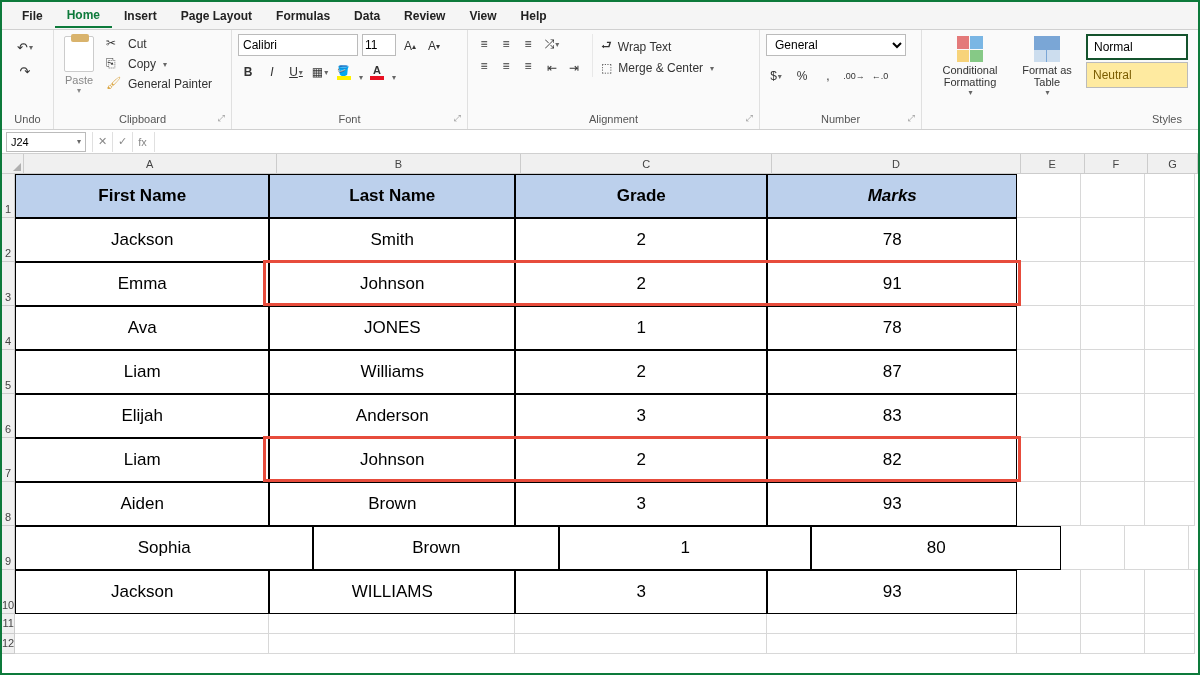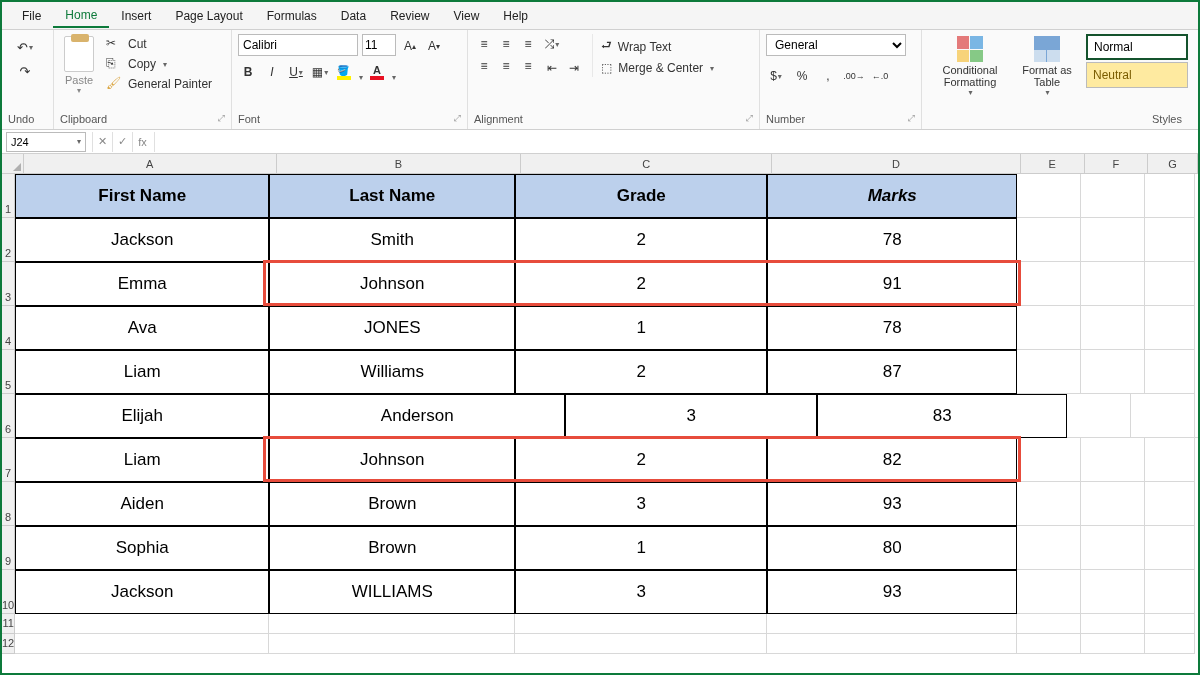--- a/index.html
+++ b/index.html
@@ -1,27 +1,27 @@
 <!DOCTYPE html>
 <html><head>
 <meta charset="utf-8">
 <style>
 * { box-sizing: border-box; margin: 0; padding: 0; font-family: 'Segoe UI', Arial, sans-serif; }
 body { background: #fff; width: 1200px; height: 675px; overflow: hidden; border: 2px solid #0d7a3b; }
 
 
 .menubar { display: flex; background: #f5f5f5; border-bottom: 1px solid #d0d0d0; height: 28px; align-items: center; padding-left: 8px; }
-.menubar-item { padding: 4px 12px; font-size: 12px; color: #222; cursor: pointer; }
+.menubar-item { padding: 4px 12px; font-size: 12px; color: #222; cursor: pointer; font-weight: bold; }
 .menubar-item.active { color: #0d7a3b; border-bottom: 2px solid #0d7a3b; }
 
 
 .ribbon { display: flex; background: #fafafa; border-bottom: 1px solid #d0d0d0; height: 100px; }
 .ribbon-group { display: flex; flex-direction: column; border-right: 1px solid #e0e0e0; padding: 4px 6px; }
 .ribbon-group-body { display: flex; align-items: flex-start; flex: 1; gap: 4px; }
-.ribbon-group-label { font-size: 11px; color: #555; padding-top: 2px; position: relative; }
+.ribbon-group-label { text-align: center; font-size: 11px; color: #555; padding-top: 2px; position: relative; }
 .ribbon-group-label .launcher { position: absolute; right: 0; top: 2px; font-size: 9px; color: #888; }
 
 .undo-col { display: flex; flex-direction: column; gap: 6px; padding: 4px 6px; }
 .icon-btn { width: 22px; height: 18px; display: flex; align-items: center; justify-content: center; font-size: 13px; color: #333; cursor: pointer; }
 
 .paste-block { display: flex; flex-direction: column; align-items: center; padding: 2px 4px; }
 .paste-icon { width: 30px; height: 36px; background: #fff; border: 1px solid #ccc; border-radius: 2px; position: relative; margin-bottom: 2px; }
 .paste-icon::before { content: ""; position: absolute; left: 6px; top: -3px; width: 18px; height: 8px; background: #d9b36c; border-radius: 2px; }
 .paste-label { font-size: 11px; color: #888; }
 .paste-caret { font-size: 8px; color: #888; }
@@ -336,21 +336,21 @@
           <div class="cell data-cell" style="width: 254px;">Liam</div>
           <div class="cell data-cell" style="width: 246px;">Williams</div>
           <div class="cell data-cell" style="width: 252px;">2</div>
           <div class="cell data-cell" style="width: 250px;">87</div>
           <div class="cell" style="width: 64px;"></div>
           <div class="cell" style="width: 64px;"></div>
           <div class="cell" style="width: 50px;"></div>
         </div>
         <div class="cell-row">
           <div class="cell data-cell" style="width: 254px;">Elijah</div>
-          <div class="cell data-cell" style="width: 296px;">Anderson</div>
+          <div class="cell data-cell" style="width: 246px;">Anderson</div>
           <div class="cell data-cell" style="width: 252px;">3</div>
           <div class="cell data-cell" style="width: 250px;">83</div>
           <div class="cell" style="width: 64px;"></div>
           <div class="cell" style="width: 64px;"></div>
           <div class="cell" style="width: 50px;"></div>
         </div>
         <div class="cell-row">
           <div class="cell data-cell" style="width: 254px;">Liam</div>
           <div class="cell data-cell" style="width: 246px;">Johnson</div>
           <div class="cell data-cell" style="width: 252px;">2</div>
@@ -362,21 +362,21 @@
         <div class="cell-row">
           <div class="cell data-cell" style="width: 254px;">Aiden</div>
           <div class="cell data-cell" style="width: 246px;">Brown</div>
           <div class="cell data-cell" style="width: 252px;">3</div>
           <div class="cell data-cell" style="width: 250px;">93</div>
           <div class="cell" style="width: 64px;"></div>
           <div class="cell" style="width: 64px;"></div>
           <div class="cell" style="width: 50px;"></div>
         </div>
         <div class="cell-row">
-          <div class="cell data-cell" style="width: 254px;">Sophia</div>
+          <div class="cell data-cell" style="width: 298px;">Sophia</div>
           <div class="cell data-cell" style="width: 246px;">Brown</div>
           <div class="cell data-cell" style="width: 252px;">1</div>
           <div class="cell data-cell" style="width: 250px;">80</div>
           <div class="cell" style="width: 64px;"></div>
           <div class="cell" style="width: 64px;"></div>
           <div class="cell" style="width: 50px;"></div>
         </div>
         <div class="cell-row">
           <div class="cell data-cell" style="width: 254px;">Jackson</div>
           <div class="cell data-cell" style="width: 246px;">WILLIAMS</div>

